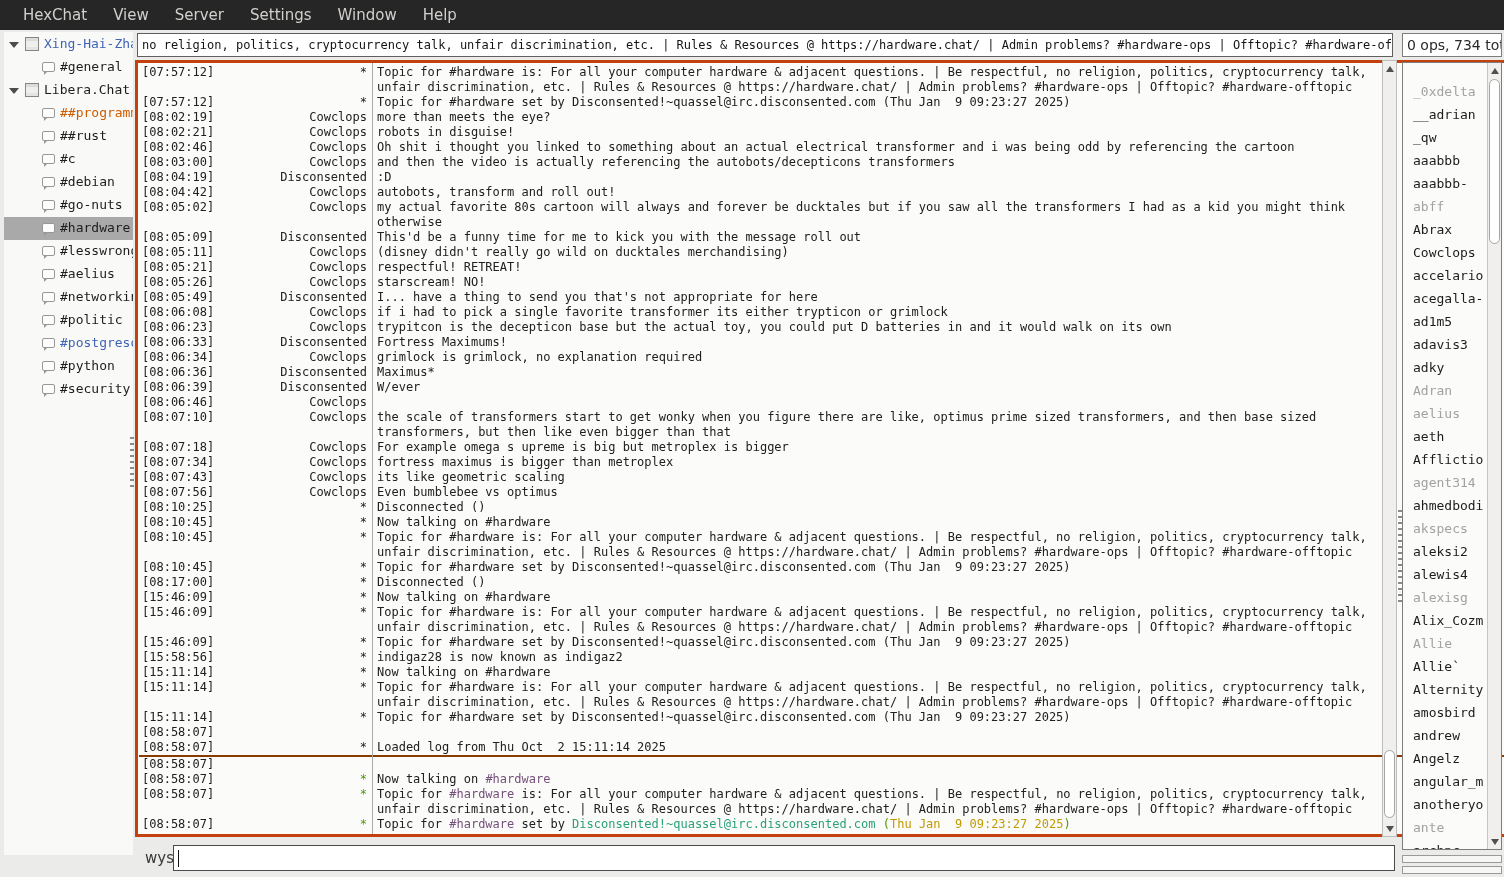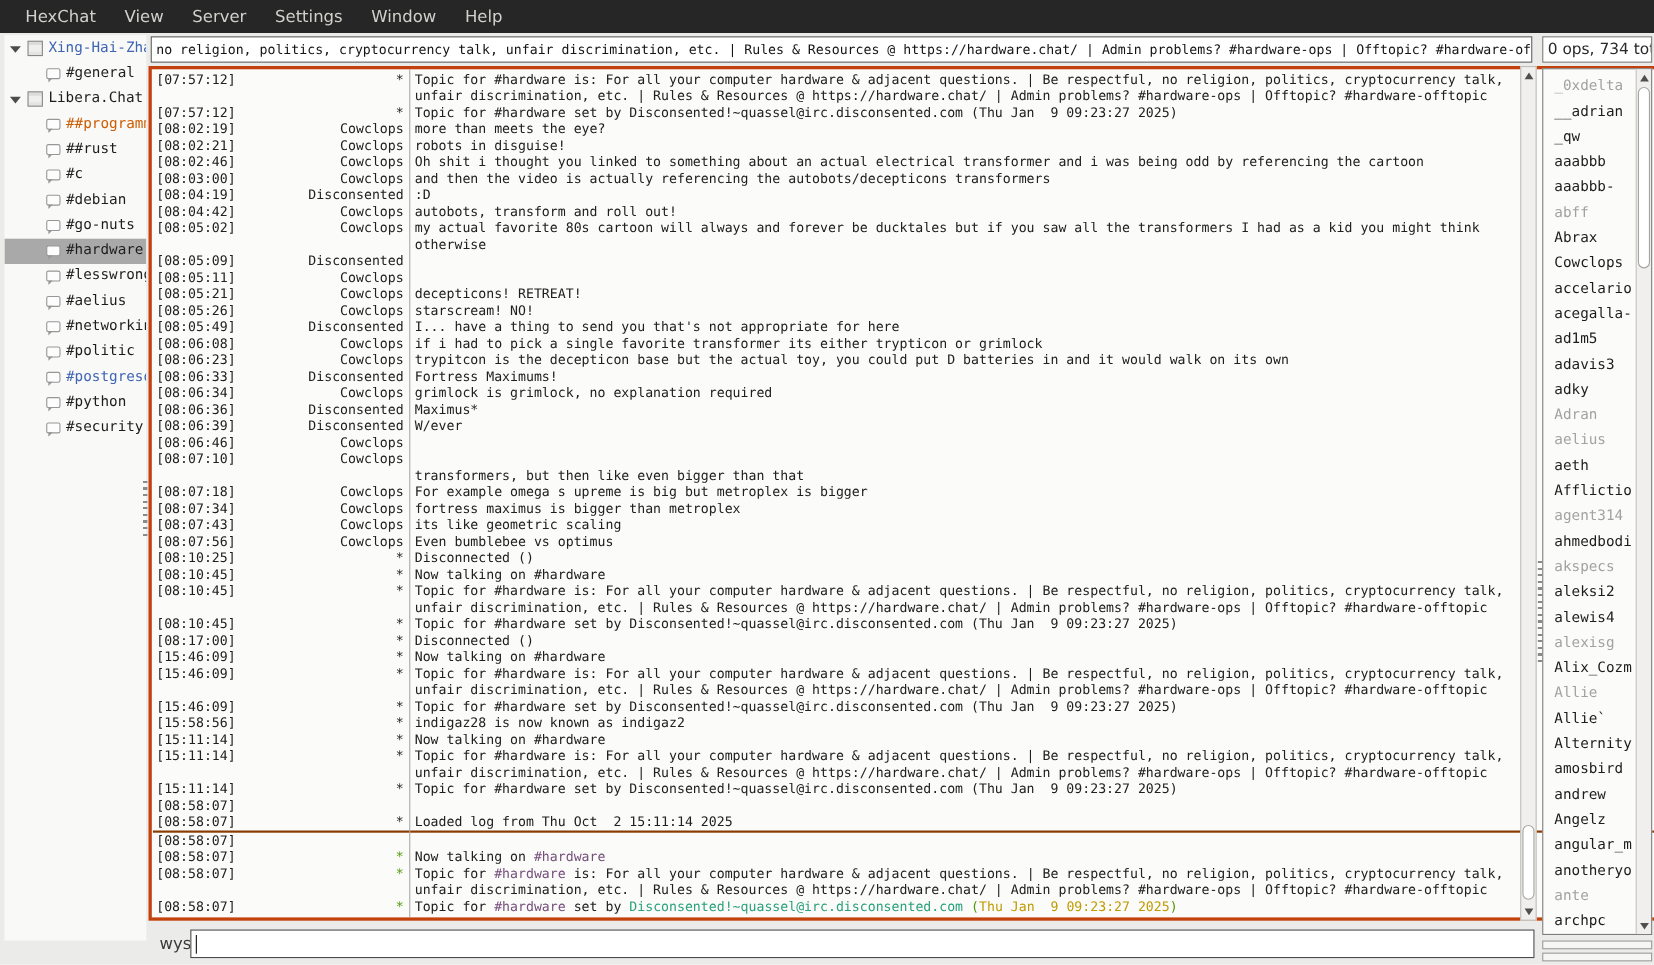--- a/index.html
+++ b/index.html
@@ -59,21 +59,21 @@
   .sbtn{position:absolute;left:1px;width:11px;height:13px;display:flex;align-items:center;justify-content:center}
   .sbtn.up{top:1px}
   .sbtn.down{bottom:1px}
   .tri-up{width:0;height:0;border-left:4px solid transparent;border-right:4px solid transparent;border-bottom:6px solid #4f4f4f}
   .tri-down{width:0;height:0;border-left:4px solid transparent;border-right:4px solid transparent;border-top:6px solid #4f4f4f}
   .sthumb{position:absolute;left:1px;width:11px;background:#ffffff;border:1px solid #a4a4a2;border-radius:6px}
   .chat-thumb{bottom:18px;height:68px}
 
   
   .userlist-frame{position:absolute;left:1402px;top:62px;width:100px;height:788px;background:#fbfbfa;border:1px solid #7d7d7d;overflow:hidden}
-  .ulist{position:absolute;left:0;top:0;bottom:0;right:14px;overflow:hidden;padding-top:4px}
+  .ulist{position:absolute;left:0;top:0;bottom:0;right:14px;overflow:hidden;padding-top:17px}
   .uitem{height:23px;line-height:23px;padding-left:10px;font-family:"DejaVu Sans Mono",monospace;font-size:13px;color:#1c1c1c;white-space:pre;overflow:hidden}
   .uitem.away{color:#a2a2a2}
   .ulist-scroll{right:0;top:0;width:14px;height:786px;left:auto;position:absolute;border:none;border-left:1px solid #c6c6c4;background:#f0efee}
   .ulist-thumb{top:16px;height:165px}
 
   
   .meter{position:absolute;left:1402px;width:100px;height:8px;background:#f6f6f4;border:1px solid #9a9a98}
   .meter.m1{top:855px}
   .meter.m2{top:866px}
 
@@ -243,29 +243,31 @@
         <span class="msg"><span class="seg">my actual favorite 80s cartoon will always and forever be ducktales but if you saw all the transformers I had as a kid you might think</span></span>
       </div>
       <div class="crow">
         <span class="ts"></span>
         <span class="nick"></span>
         <span class="msg"><span class="seg">otherwise</span></span>
       </div>
       <div class="crow">
         <span class="ts">[08:05:09]</span>
         <span class="nick">Disconsented</span>
+        <span class="msg"><span class="seg">This'd be a funny time for me to kick you with the message roll out</span></span>
       </div>
       <div class="crow">
         <span class="ts">[08:05:11]</span>
         <span class="nick">Cowclops</span>
+        <span class="msg"><span class="seg">(disney didn't really go wild on ducktales merchandising)</span></span>
       </div>
       <div class="crow">
         <span class="ts">[08:05:21]</span>
         <span class="nick">Cowclops</span>
-        <span class="msg"><span class="seg">decepticons! RETREAT!</span></span>
+        <span class="msg"><span class="seg">respectful! RETREAT!</span></span>
       </div>
       <div class="crow">
         <span class="ts">[08:05:26]</span>
         <span class="nick">Cowclops</span>
         <span class="msg"><span class="seg">starscream! NO!</span></span>
       </div>
       <div class="crow">
         <span class="ts">[08:05:49]</span>
         <span class="nick">Disconsented</span>
         <span class="msg"><span class="seg">I... have a thing to send you that's not appropriate for here</span></span>
@@ -300,20 +302,21 @@
         <span class="nick">Disconsented</span>
         <span class="msg"><span class="seg">W/ever</span></span>
       </div>
       <div class="crow">
         <span class="ts">[08:06:46]</span>
         <span class="nick">Cowclops</span>
       </div>
       <div class="crow">
         <span class="ts">[08:07:10]</span>
         <span class="nick">Cowclops</span>
+        <span class="msg"><span class="seg">the scale of transformers start to get wonky when you figure there are like, optimus prime sized transformers, and then base sized</span></span>
       </div>
       <div class="crow">
         <span class="ts"></span>
         <span class="nick"></span>
         <span class="msg"><span class="seg">transformers, but then like even bigger than that</span></span>
       </div>
       <div class="crow">
         <span class="ts">[08:07:18]</span>
         <span class="nick">Cowclops</span>
         <span class="msg"><span class="seg">For example omega s upreme is big but metroplex is bigger</span></span>

